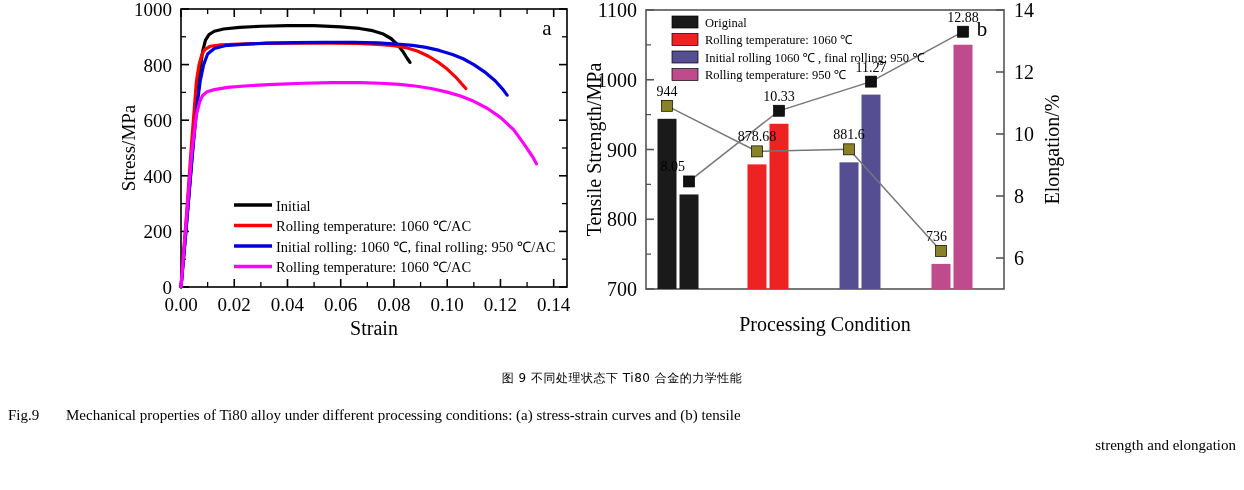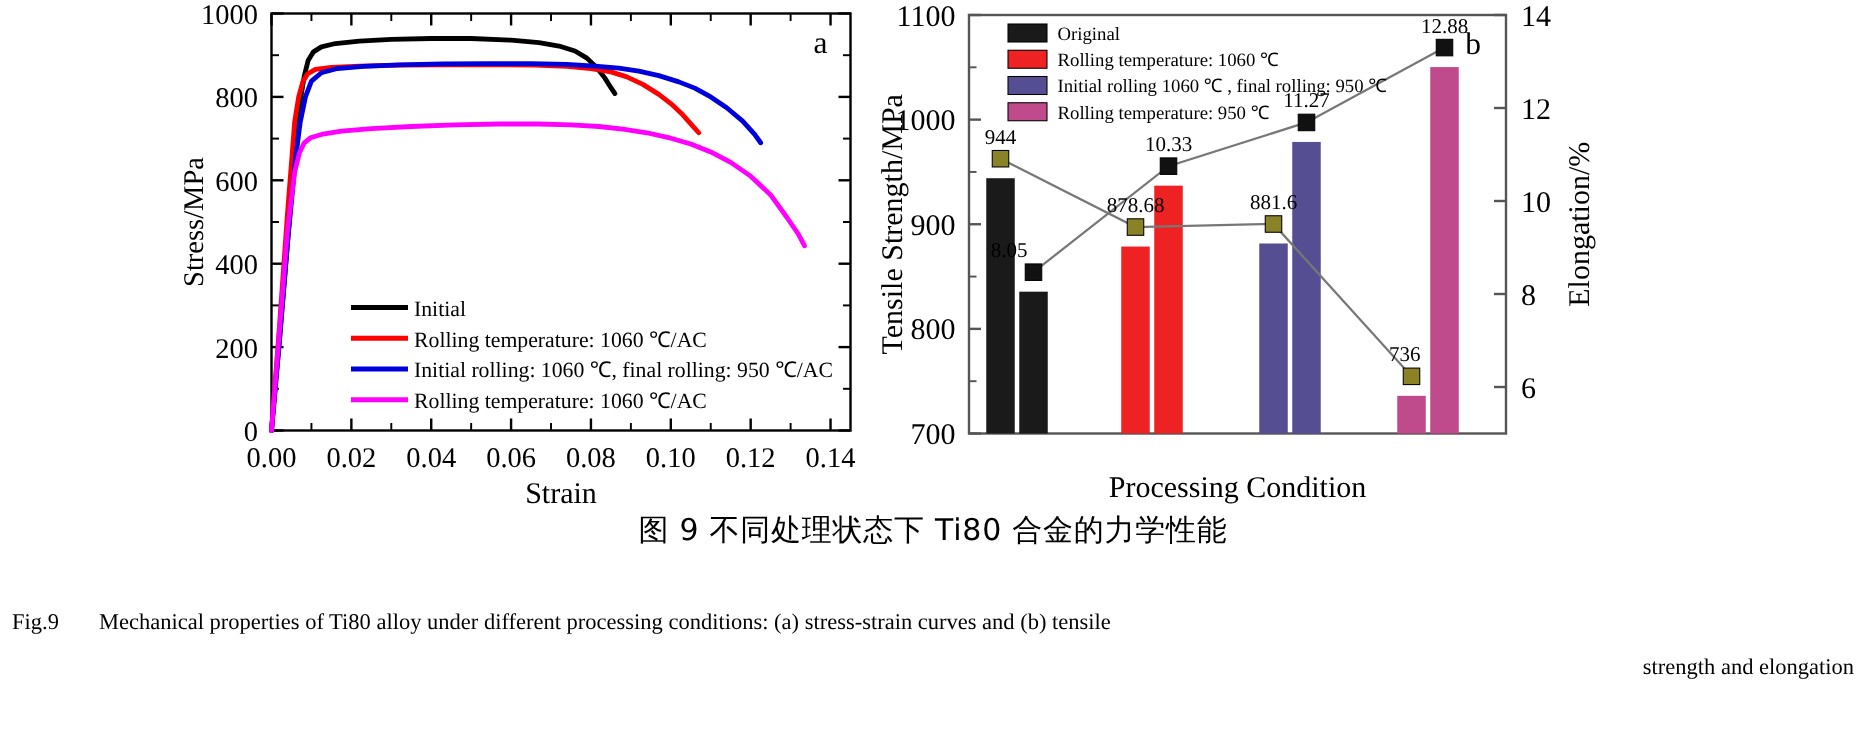--- a/index.html
+++ b/index.html
@@ -4,22 +4,22 @@
 <style>
   html,body{margin:0;padding:0;}
   body{
     width:1244px;height:490px;background:#fff;position:relative;
     font-family:"Liberation Serif",serif;color:#000;overflow:hidden;
   }
   .fig{position:absolute;left:0;top:0;width:1244px;height:340px;}
   svg{display:block;}
   text{font-family:"Liberation Serif",serif;fill:#000;}
   .caption-zh{
-    position:absolute;left:0;top:340px;width:1244px;text-align:center;
-    font-size:20px;font-family:"DejaVu Sans",sans-serif;letter-spacing:.5px;
+    position:absolute;left:0;top:370px;width:1244px;text-align:center;
+    font-size:12px;font-family:"DejaVu Sans",sans-serif;letter-spacing:.5px;
   }
   .caption-en{
     position:absolute;left:8px;top:400px;width:1228px;
     font-size:15px;line-height:30px;font-family:"Liberation Serif",serif;
   }
   .caption-en .lbl{display:inline-block;width:58px;}
   .caption-en .l2{display:block;padding-left:58px;text-align:right;}
 </style>
 </head>
 <body>

